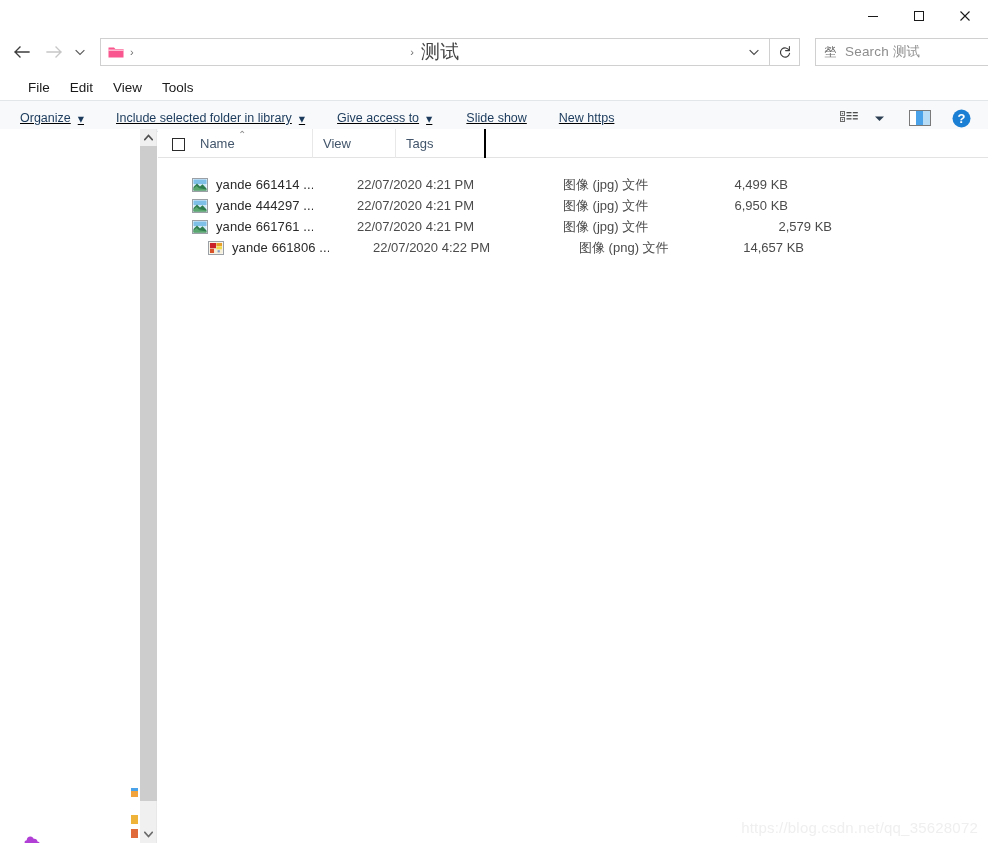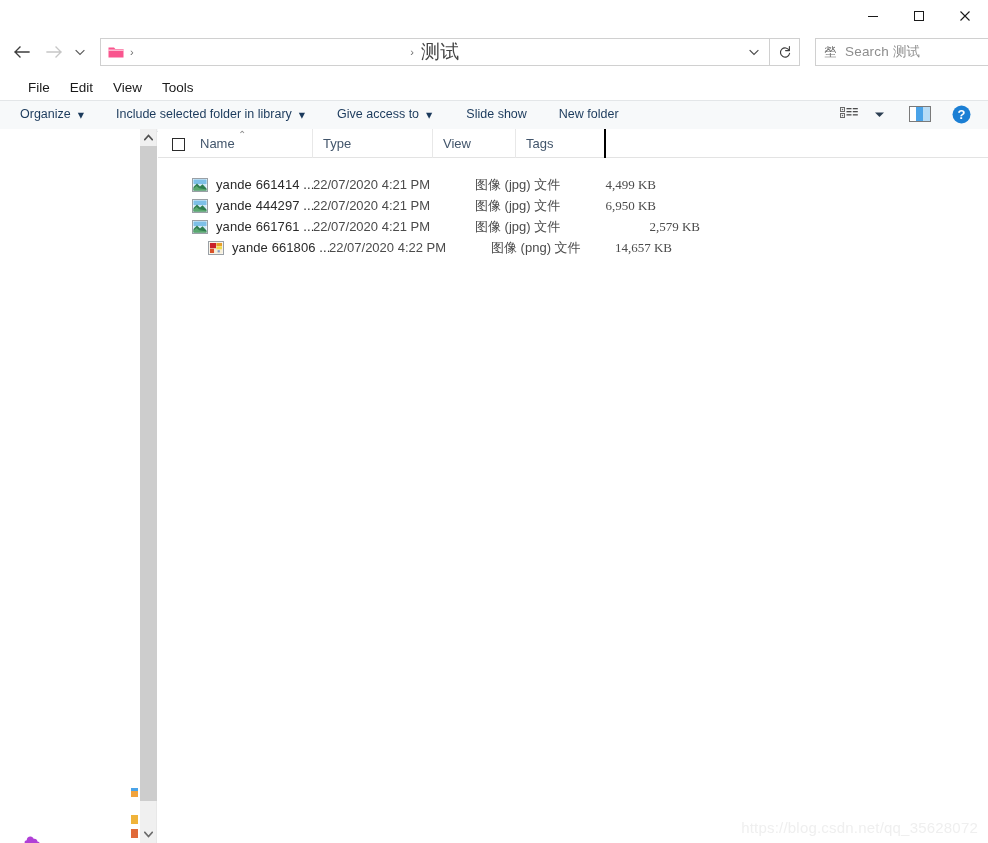--- a/index.html
+++ b/index.html
@@ -142,21 +142,21 @@
     cursor: default;
   }
 
   
   .toolbar {
     position: absolute; top: 100px; left: 0;
     width: 988px; height: 32px;
     background: #f7f9fa;
     border-top: 1px solid #e3e6e8;
     border-bottom: 1px solid #e3e6e8;
-    display: flex; align-items: flex-start;
+    display: flex; align-items: flex-end; text-decoration: underline;
   }
   .tb-item {
     font-size: 12.5px;
     color: #1b3a5c;
     height: 26px;
     display: flex; align-items: center;
     padding: 0 10px;
     cursor: default;
     white-space: nowrap;
   }
@@ -274,24 +274,25 @@
     line-height: 1;
   }
 
   .rows { position: relative; }
   .frow {
     height: 21px;
     display: flex; align-items: center;
     font-size: 13px;
     color: #4b4b4b;
     cursor: default;
+    gap: 44px;
   }
   .cell { flex: none; display: flex; align-items: center; white-space: nowrap; overflow: hidden; }
   .cell.name { padding-left: 34px; color: #2a2a2a; }
-  .cell.size { justify-content: flex-end; padding-right: 22px; font-family: Liberation Serif, serif; }
+  .cell.size { justify-content: flex-end; padding-right: 22px; }
   .file-ico {
     width: 16px; height: 16px;
     flex: none;
     margin-right: 8px;
     position: relative;
   }
   .file-name-txt { letter-spacing: .1px; }
 
   
   .watermark {
@@ -403,21 +404,21 @@
     <div class="tb-item" style="margin-left:12px">
       <span>Give access to</span>
       <span class="caret">▾</span>
     </div>
 
     <div class="tb-item" style="margin-left:14px">
       <span>Slide show</span>
     </div>
 
     <div class="tb-item" style="margin-left:12px">
-      <span>New folder</span>
+      <span>New https</span>
     </div>
 
     <div class="tb-spacer"></div>
 
     <div class="tb-right">
 
       <div class="tb-icobtn">
         <svg width="19" height="15" viewBox="0 0 19 15">
           <rect x="0.5" y="0.5" width="4" height="4" fill="none" stroke="#6a6a6a" stroke-width="1"></rect>
           <rect x="0.5" y="6.5" width="4" height="4" fill="none" stroke="#6a6a6a" stroke-width="1"></rect>
@@ -506,23 +507,20 @@
     <div class="col-headers">
 
       <div class="sel-all-box"></div>
 
       <div class="col-head" style="width:155px; padding-left:42px;">
         <span class="sort-arrow">⌃</span>
         <span>Name</span>
       </div>
 
 
-      <div class="col-head" style="width:120px;">
-        <span>Type</span>
-      </div>
 
       <div class="col-head" style="width:83px;">
         <span>View</span>
       </div>
 
       <div class="col-head last" style="width:90px;">
         <span>Tags</span>
       </div>
     </div>
 

